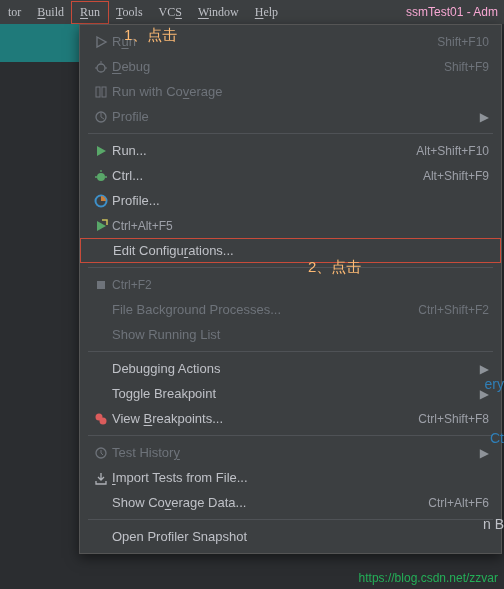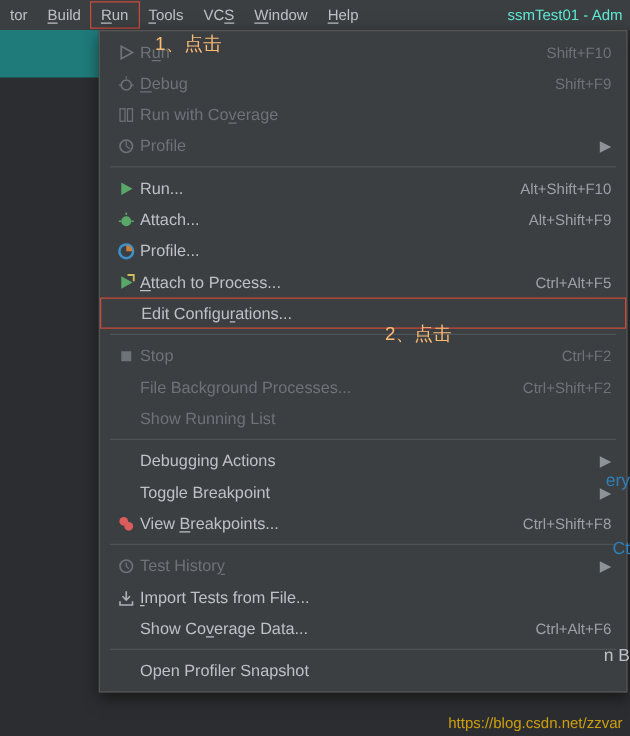--- a/index.html
+++ b/index.html
@@ -8,24 +8,24 @@
     background: #2b2d30; overflow: hidden;
     font-family: "Segoe UI", Arial, sans-serif;
     font-size: 13px; color: #bfc1c7;
     position: relative;
   }
   .menubar {
     position: absolute; top: 0; left: 0; right: 0; height: 24px;
     background: #3c3f41; display: flex; align-items: center;
     color: #bfc1c7; font-size: 12px;
   }
-  .menubar .item { padding: 3px 8px; }
+  .menubar .item { padding: 3px 8px; font-family: Liberation Serif, serif; }
   .menubar .item.active { outline: 1px solid #c84b3a; }
   .menubar .spacer { flex: 1; }
-  .menubar .title { padding-right: 6px; color: #5eead4; }
+  .menubar .title { padding-right: 6px; color: #f9a8d4; }
   .mn { text-decoration: underline; text-underline-offset: 2px; }
 
   .bg-strip {
     position: absolute; left: 0; top: 24px; width: 80px; height: 38px;
     background: #1f7a7a;
   }
   .dropdown {
     position: absolute; left: 79px; top: 24px; right: 2px;
     background: #3c3f41; border: 1px solid #555;
     box-shadow: 0 4px 12px rgba(0,0,0,.5);
@@ -38,21 +38,21 @@
   .row .ico { width: 22px; display: inline-flex; align-items: center; justify-content: center; }
   .row .lbl { flex: 1; white-space: nowrap; }
   .row .sc { color: #9da0a8; font-size: 12px; text-align: center; }
   .row.disabled .lbl, .row.disabled .sc, .row.disabled .ico { color: #6e737a; }
   .row .arrow { color: #8e9399; font-size: 12px; padding-left: 8px; }
   .sep { height: 1px; background: #4f5256; margin: 4px 8px; }
   .hl { border: 1px solid #c84b3a; box-sizing: border-box; }
   .annot { position: absolute; color: #fdba74; font-size: 15px; font-weight: 400; pointer-events: none; }
   .watermark {
     position: absolute; right: 6px; bottom: 4px;
-    color: #eab308; font-size: 12px; opacity: .85;
+    color: #22c55e; font-size: 12px; opacity: .85;
   }
   .edge-text { position: absolute; right: 0; color: #2f7fb8; font-size: 14px; }
   svg { display: block; }
 </style>
 </head>
 <body>
 
 <div class="menubar">
     <div class="item">tor</div>
     <div class="item"><span class="mn">B</span>uild</div>
@@ -120,54 +120,52 @@
     </div>
     <div class="row">
       <span class="ico">
         <svg width="14" height="14" viewBox="0 0 14 14">
           <circle cx="7" cy="8" r="4" fill="#59a869"></circle>
           <line x1="7" y1="1" x2="7" y2="3" stroke="#59a869" stroke-width="1.3"></line>
           <line x1="1" y1="8" x2="3" y2="8" stroke="#59a869" stroke-width="1.3"></line>
           <line x1="11" y1="8" x2="13" y2="8" stroke="#59a869" stroke-width="1.3"></line>
         </svg>
       </span>
-      <span class="lbl">Attach...</span>
+      <span class="lbl">Ctrl...</span>
       <span class="sc">Alt+Shift+F9</span>
     </div>
     <div class="row">
       <span class="ico">
         <svg width="14" height="14" viewBox="0 0 14 14">
           <circle cx="7" cy="7" r="5.5" fill="none" stroke="#3e90c9" stroke-width="2"></circle>
           <path d="M7 7 L7 2 A5 5 0 0 1 12 7 Z" fill="#c9803e"></path>
         </svg>
       </span>
       <span class="lbl">Profile...</span>
     </div>
     <div class="row">
       <span class="ico">
         <svg width="14" height="14" viewBox="0 0 14 14">
           <path d="M3 2 L12 7 L3 12 Z" fill="#59a869"></path>
           <path d="M8 1 L13 1 L13 6" fill="none" stroke="#c9c05a" stroke-width="1.5"></path>
         </svg>
       </span>
-      <span class="lbl"><span class="mn">A</span>ttach to Process...</span>
       <span class="sc">Ctrl+Alt+F5</span>
     </div>
     <div class="row hl">
       <span class="ico"></span>
       <span class="lbl">Edit Configu<span class="mn">r</span>ations...</span>
     </div>
     <div class="sep"></div>
     <div class="row disabled">
       <span class="ico">
         <svg width="14" height="14" viewBox="0 0 14 14">
           <rect x="3" y="3" width="8" height="8" fill="#6e737a"></rect>
         </svg>
       </span>
-      <span class="lbl">Stop</span>
       <span class="sc">Ctrl+F2</span>
     </div>
     <div class="row disabled">
       <span class="ico"></span>
       <span class="lbl">File Background Processes...</span>
       <span class="sc">Ctrl+Shift+F2</span>
     </div>
     <div class="row disabled">
       <span class="ico"></span>
       <span class="lbl">Show Running List</span>

